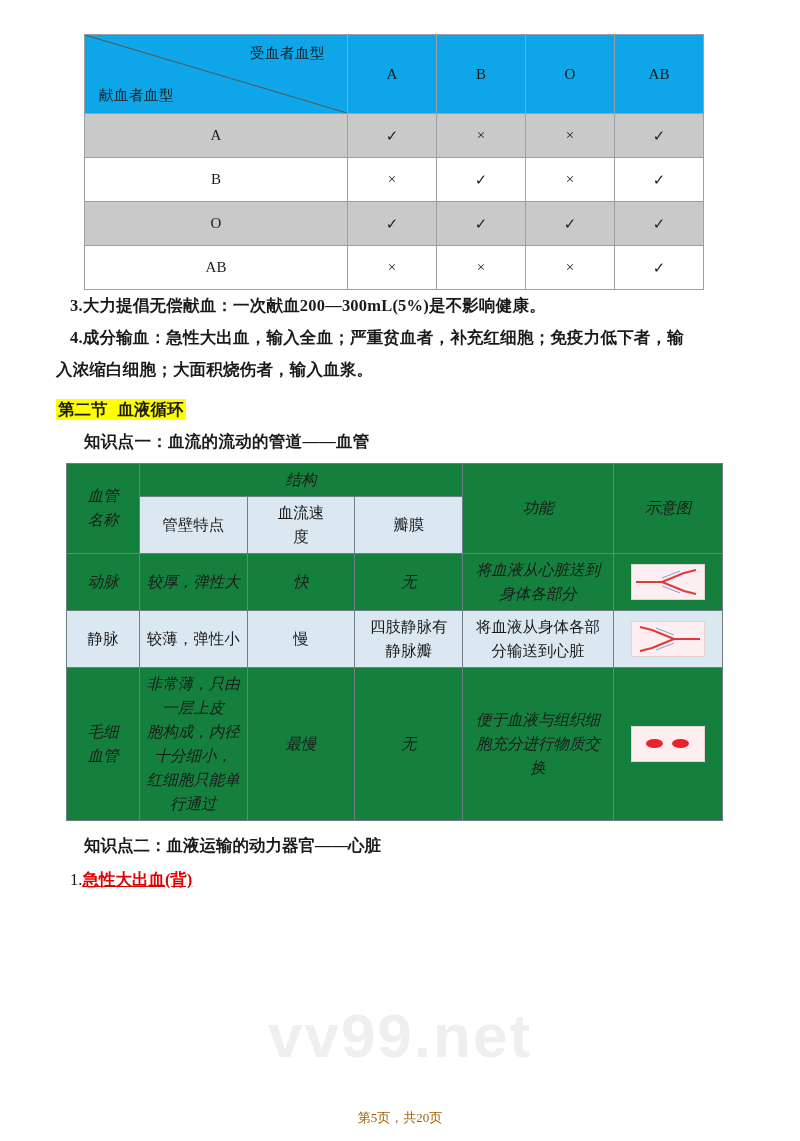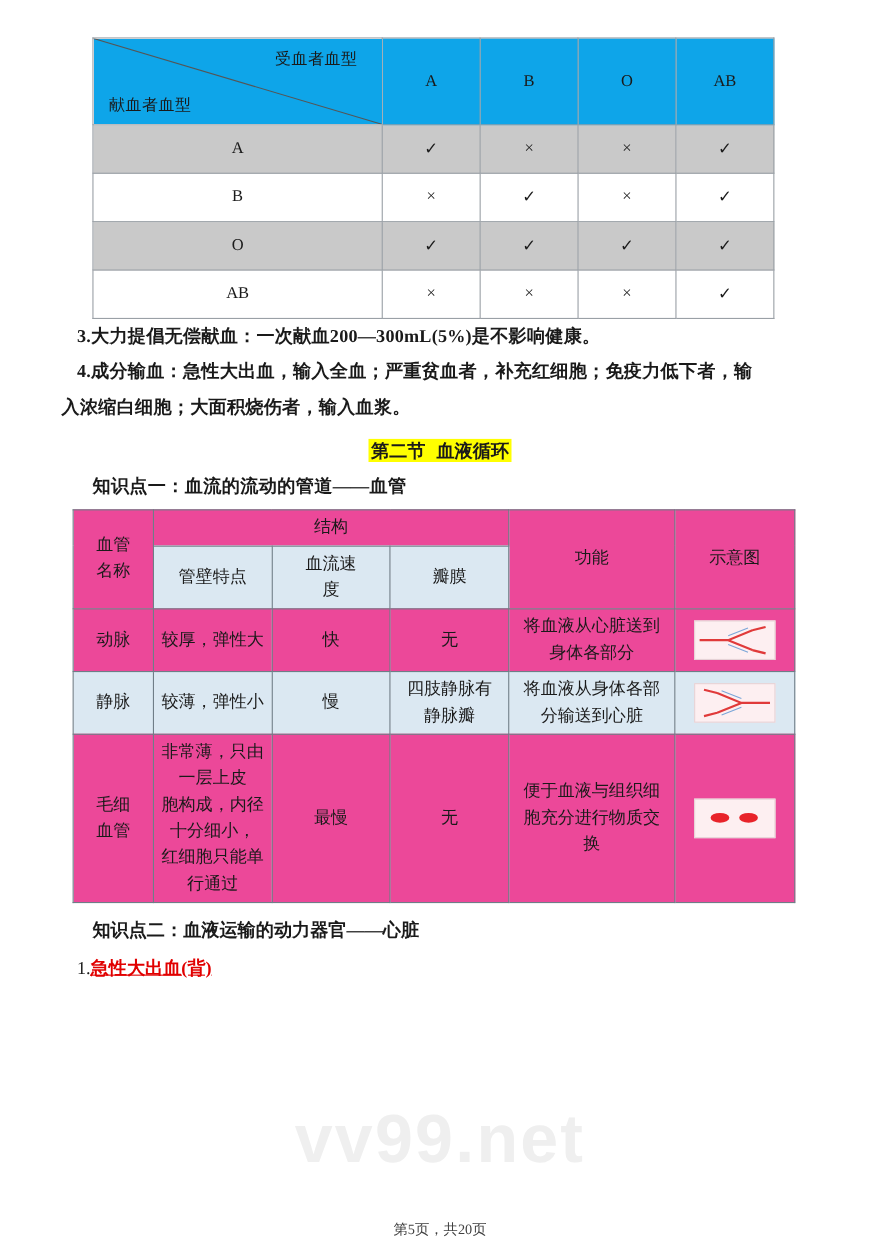--- a/index.html
+++ b/index.html
@@ -84,21 +84,20 @@
     font-weight: bold;
   }
   .p1 { margin-top: 18px; padding-left: 14px; }
   .p2 { margin-top: 8px; padding-left: 14px; }
   .p2b { padding-left: 0px; }
 
   .hl-line {
     margin-top: 12px;
     font-weight: bold;
     font-size: 16.5px;
-    text-align: center;
   }
   .hl {
     background: #ffff00;
     padding: 1px 2px;
   }
   .hl .sec { margin-right: 10px; }
 
   .kp {
     font-weight: bold;
     font-size: 16.5px;
@@ -131,21 +130,21 @@
   table.vt td {
     border: 1px solid #6f7d87;
     font-size: 15.5px;
     text-align: center;
     vertical-align: middle;
     padding: 4px 5px;
     line-height: 1.55;
     font-family: "Liberation Serif", serif;
   }
   td.vt-blue { background: #dbe8f2; }
-  td.vt-white { background: #ec4899; }
+  td.vt-white { background: #15803d; font-style: italic; }
   .w-name { width: 62px; }
   .w-wall { width: 190px; }
   .w-speed { width: 74px; }
   .w-valve { width: 90px; }
   .w-func { width: 140px; }
   .w-pic { width: 98px; }
 
   
   .pic-cell { padding: 0; }
   .pic-box {
@@ -205,21 +204,21 @@
     font-family: "Liberation Sans", sans-serif;
     pointer-events: none;
     user-select: none;
   }
   .footer {
     position: absolute;
     left: 0; right: 0;
     bottom: 14px;
     text-align: center;
     font-size: 13px;
-    color: #404040;
+    color: #a16207;
   }
 </style>
 </head>
 <body>
 
 <div class="page">
 
   <div class="bt-wrap">
     <table class="bt">
       <tbody>

